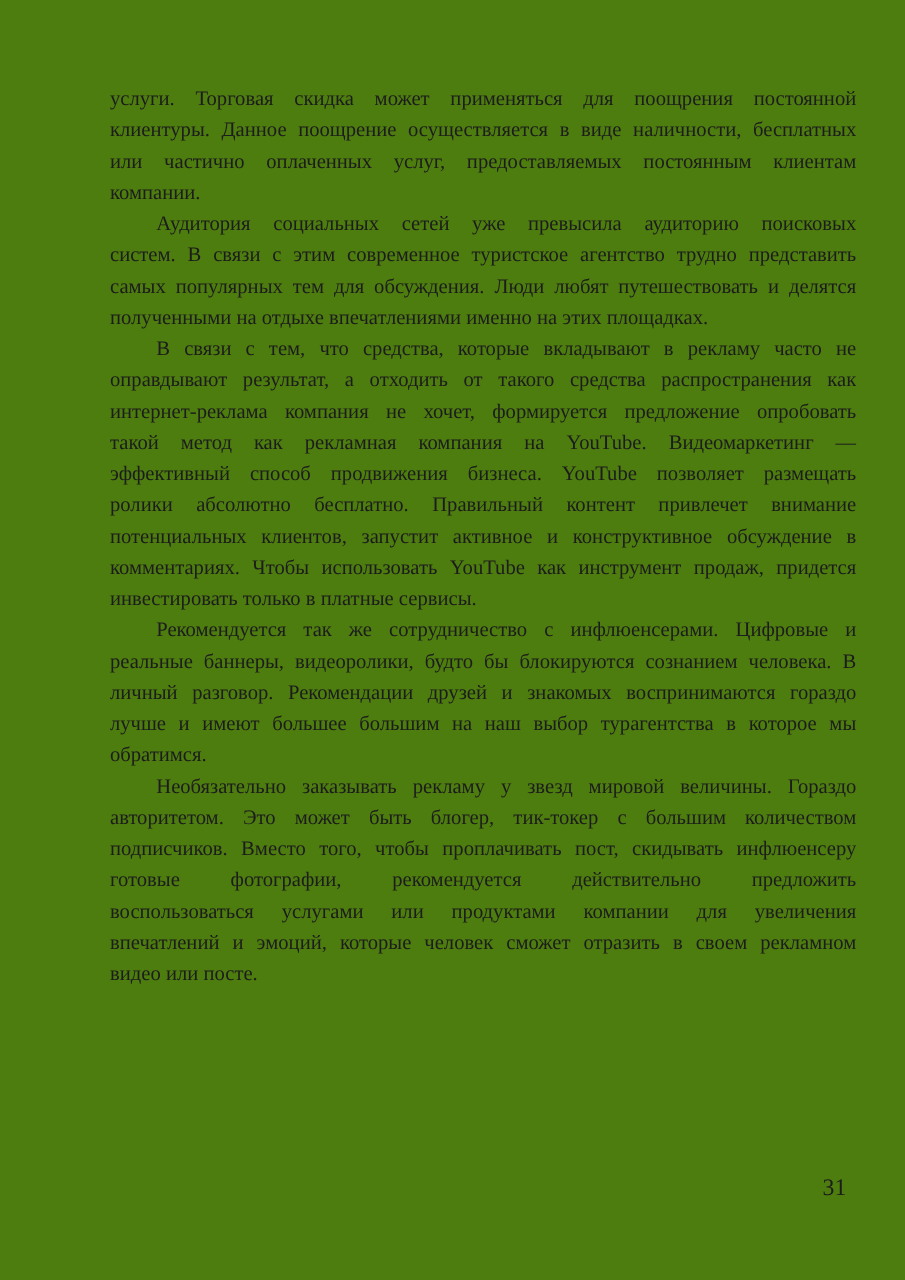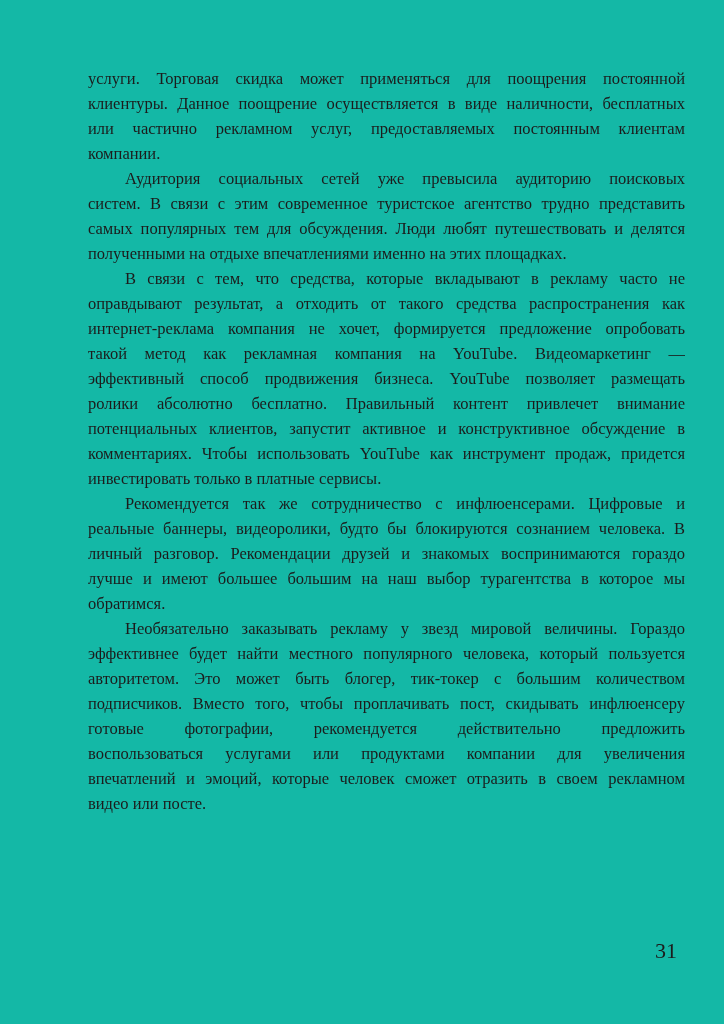--- a/index.html
+++ b/index.html
@@ -12,21 +12,21 @@
     height: 1024px;
     position: relative;
     font-family: "Liberation Serif", "DejaVu Serif", serif;
     color: #1c1c1c;
     overflow: hidden;
   }
   .page {
     position: absolute;
     left: 0; top: 0;
     width: 724px; height: 1024px;
-    background: #14b8a6;
+    background: #4d7c0f;
   }
   .textblock {
     position: absolute;
     left: 88px;
     top: 66px;
     width: 597px;
     font-size: 16.5px;
     line-height: 25px;
   }
   .para { margin: 0; padding: 0; }
@@ -43,34 +43,34 @@
   }
   .line.indent {
     text-indent: 37px;
   }
   .footer {
     position: absolute;
     left: 88px;
     top: 941px;
     width: 589px;
     text-align: right;
-    font-size: 22px;
+    font-size: 19px;
     line-height: 20px;
   }
 </style>
 </head>
 <body>
 
 <div class="page">
   <div class="textblock">
 
     <div class="para">
       <div class="line">услуги. Торговая скидка может применяться для поощрения постоянной</div>
       <div class="line">клиентуры. Данное поощрение осуществляется в виде наличности, бесплатных</div>
-      <div class="line">или частично рекламном услуг, предоставляемых постоянным клиентам</div>
+      <div class="line">или частично оплаченных услуг, предоставляемых постоянным клиентам</div>
       <div class="line last">компании.</div>
     </div>
 
     <div class="para">
       <div class="line indent">Аудитория социальных сетей уже превысила аудиторию поисковых</div>
       <div class="line">систем. В связи с этим современное туристское агентство трудно представить</div>
       <div class="line">самых популярных тем для обсуждения. Люди любят путешествовать и делятся</div>
       <div class="line last">полученными на отдыхе впечатлениями именно на этих площадках.</div>
     </div>
 
@@ -89,21 +89,20 @@
     <div class="para">
       <div class="line indent">Рекомендуется так же сотрудничество с инфлюенсерами. Цифровые и</div>
       <div class="line">реальные баннеры, видеоролики, будто бы блокируются сознанием человека. В</div>
       <div class="line">личный разговор. Рекомендации друзей и знакомых воспринимаются гораздо</div>
       <div class="line">лучше и имеют большее большим на наш выбор турагентства в которое мы</div>
       <div class="line last">обратимся.</div>
     </div>
 
     <div class="para">
       <div class="line indent">Необязательно заказывать рекламу у звезд мировой величины. Гораздо</div>
-      <div class="line">эффективнее будет найти местного популярного человека, который пользуется</div>
       <div class="line">авторитетом. Это может быть блогер, тик-токер с большим количеством</div>
       <div class="line">подписчиков. Вместо того, чтобы проплачивать пост, скидывать инфлюенсеру</div>
       <div class="line">готовые фотографии, рекомендуется действительно предложить</div>
       <div class="line">воспользоваться услугами или продуктами компании для увеличения</div>
       <div class="line">впечатлений и эмоций, которые человек сможет отразить в своем рекламном</div>
       <div class="line last">видео или посте.</div>
     </div>
 
   </div>
 

